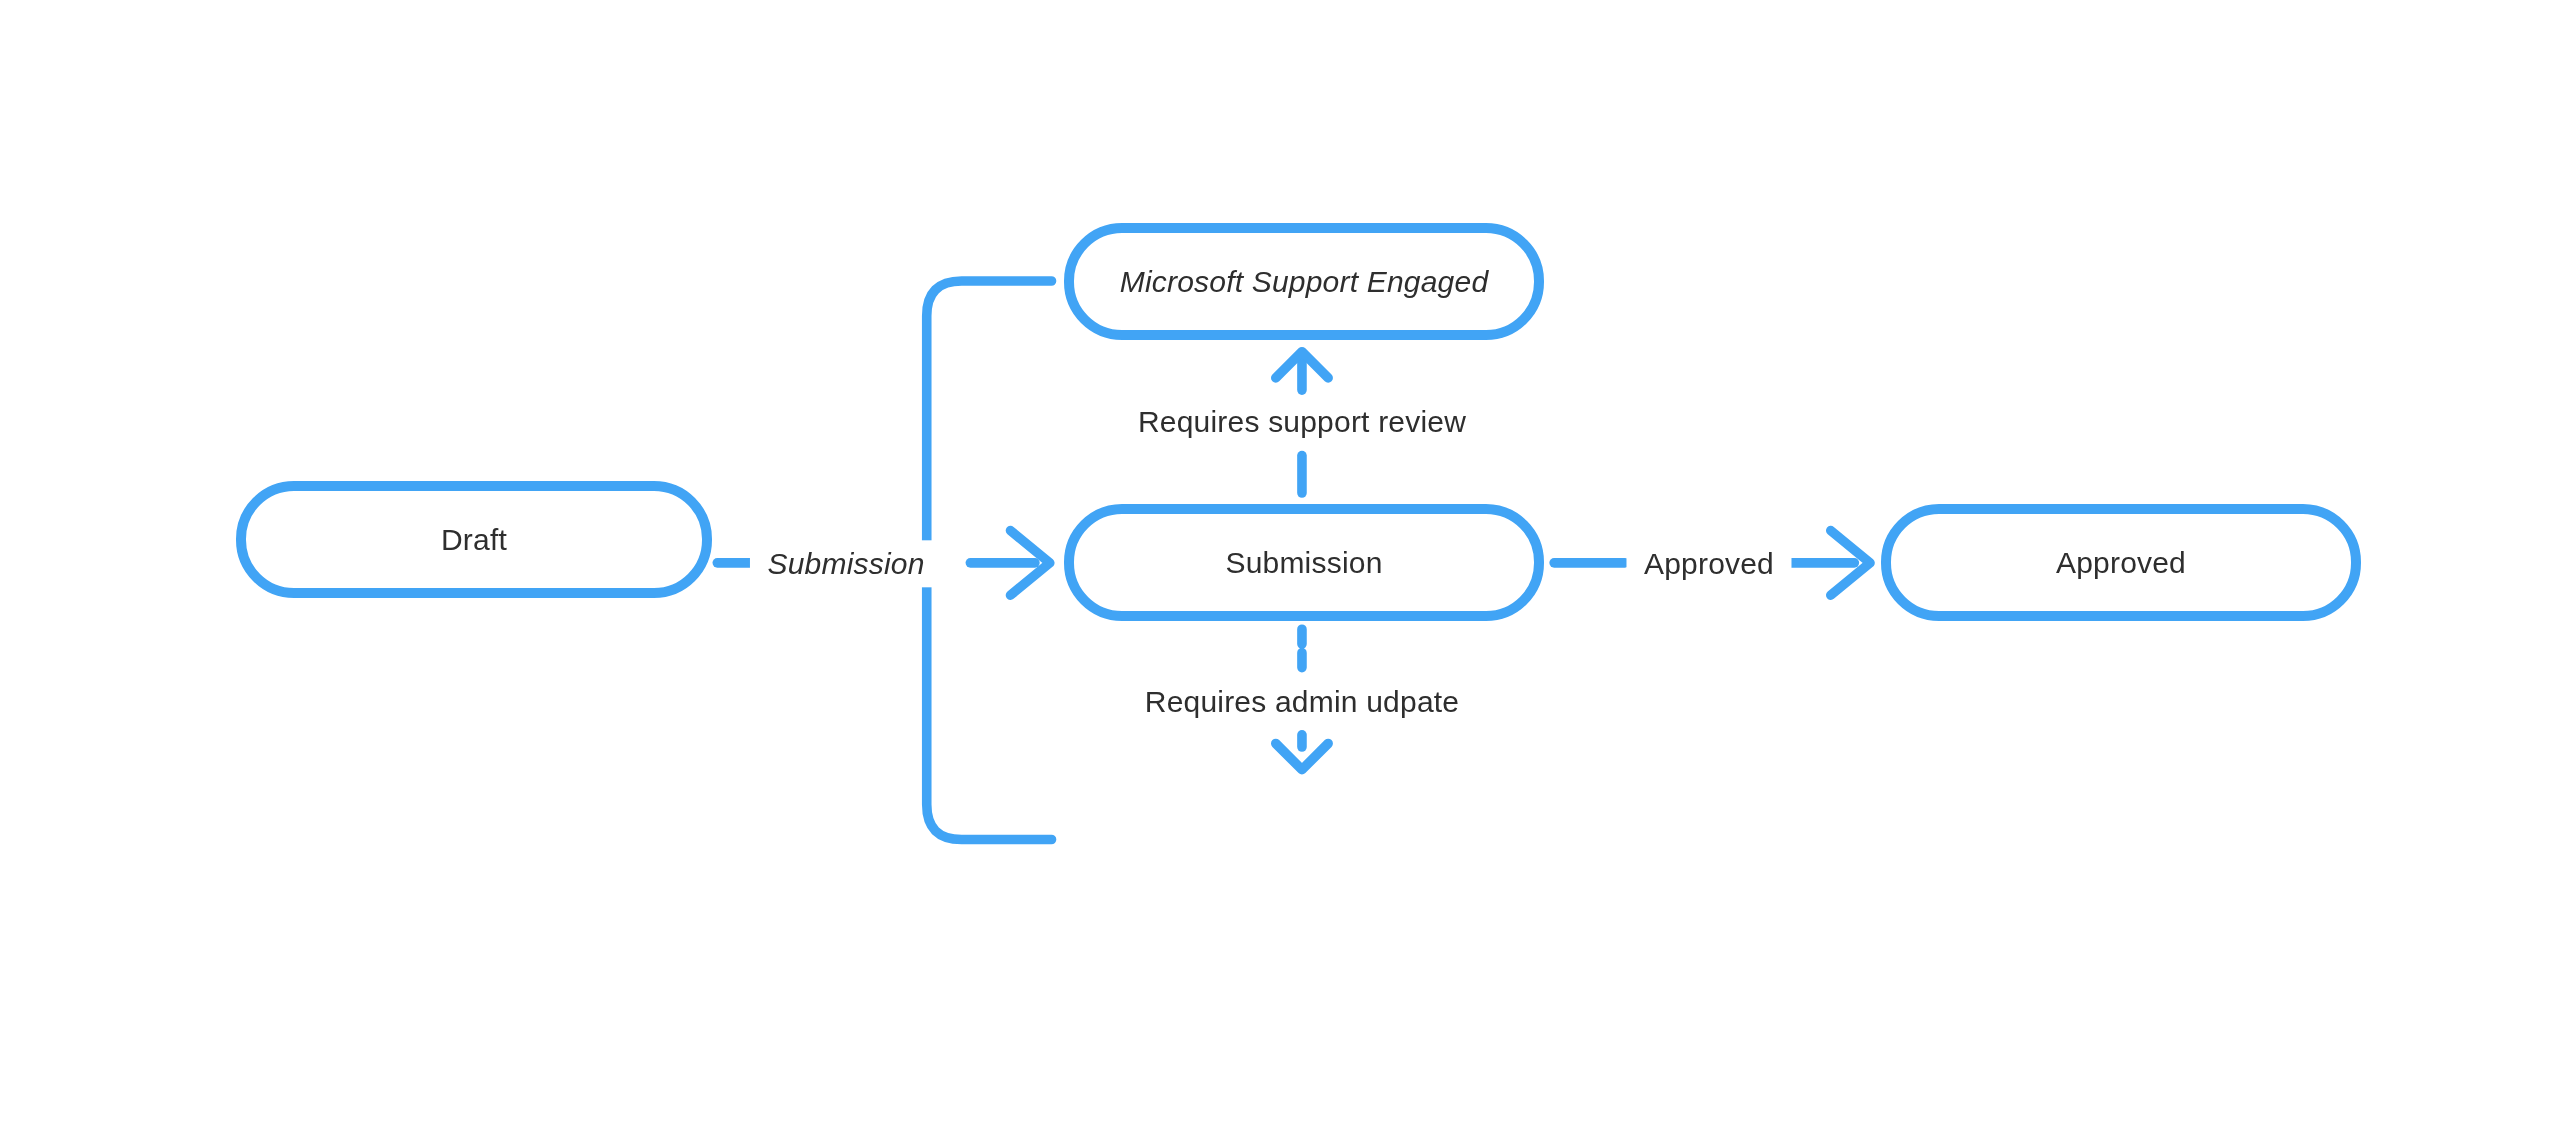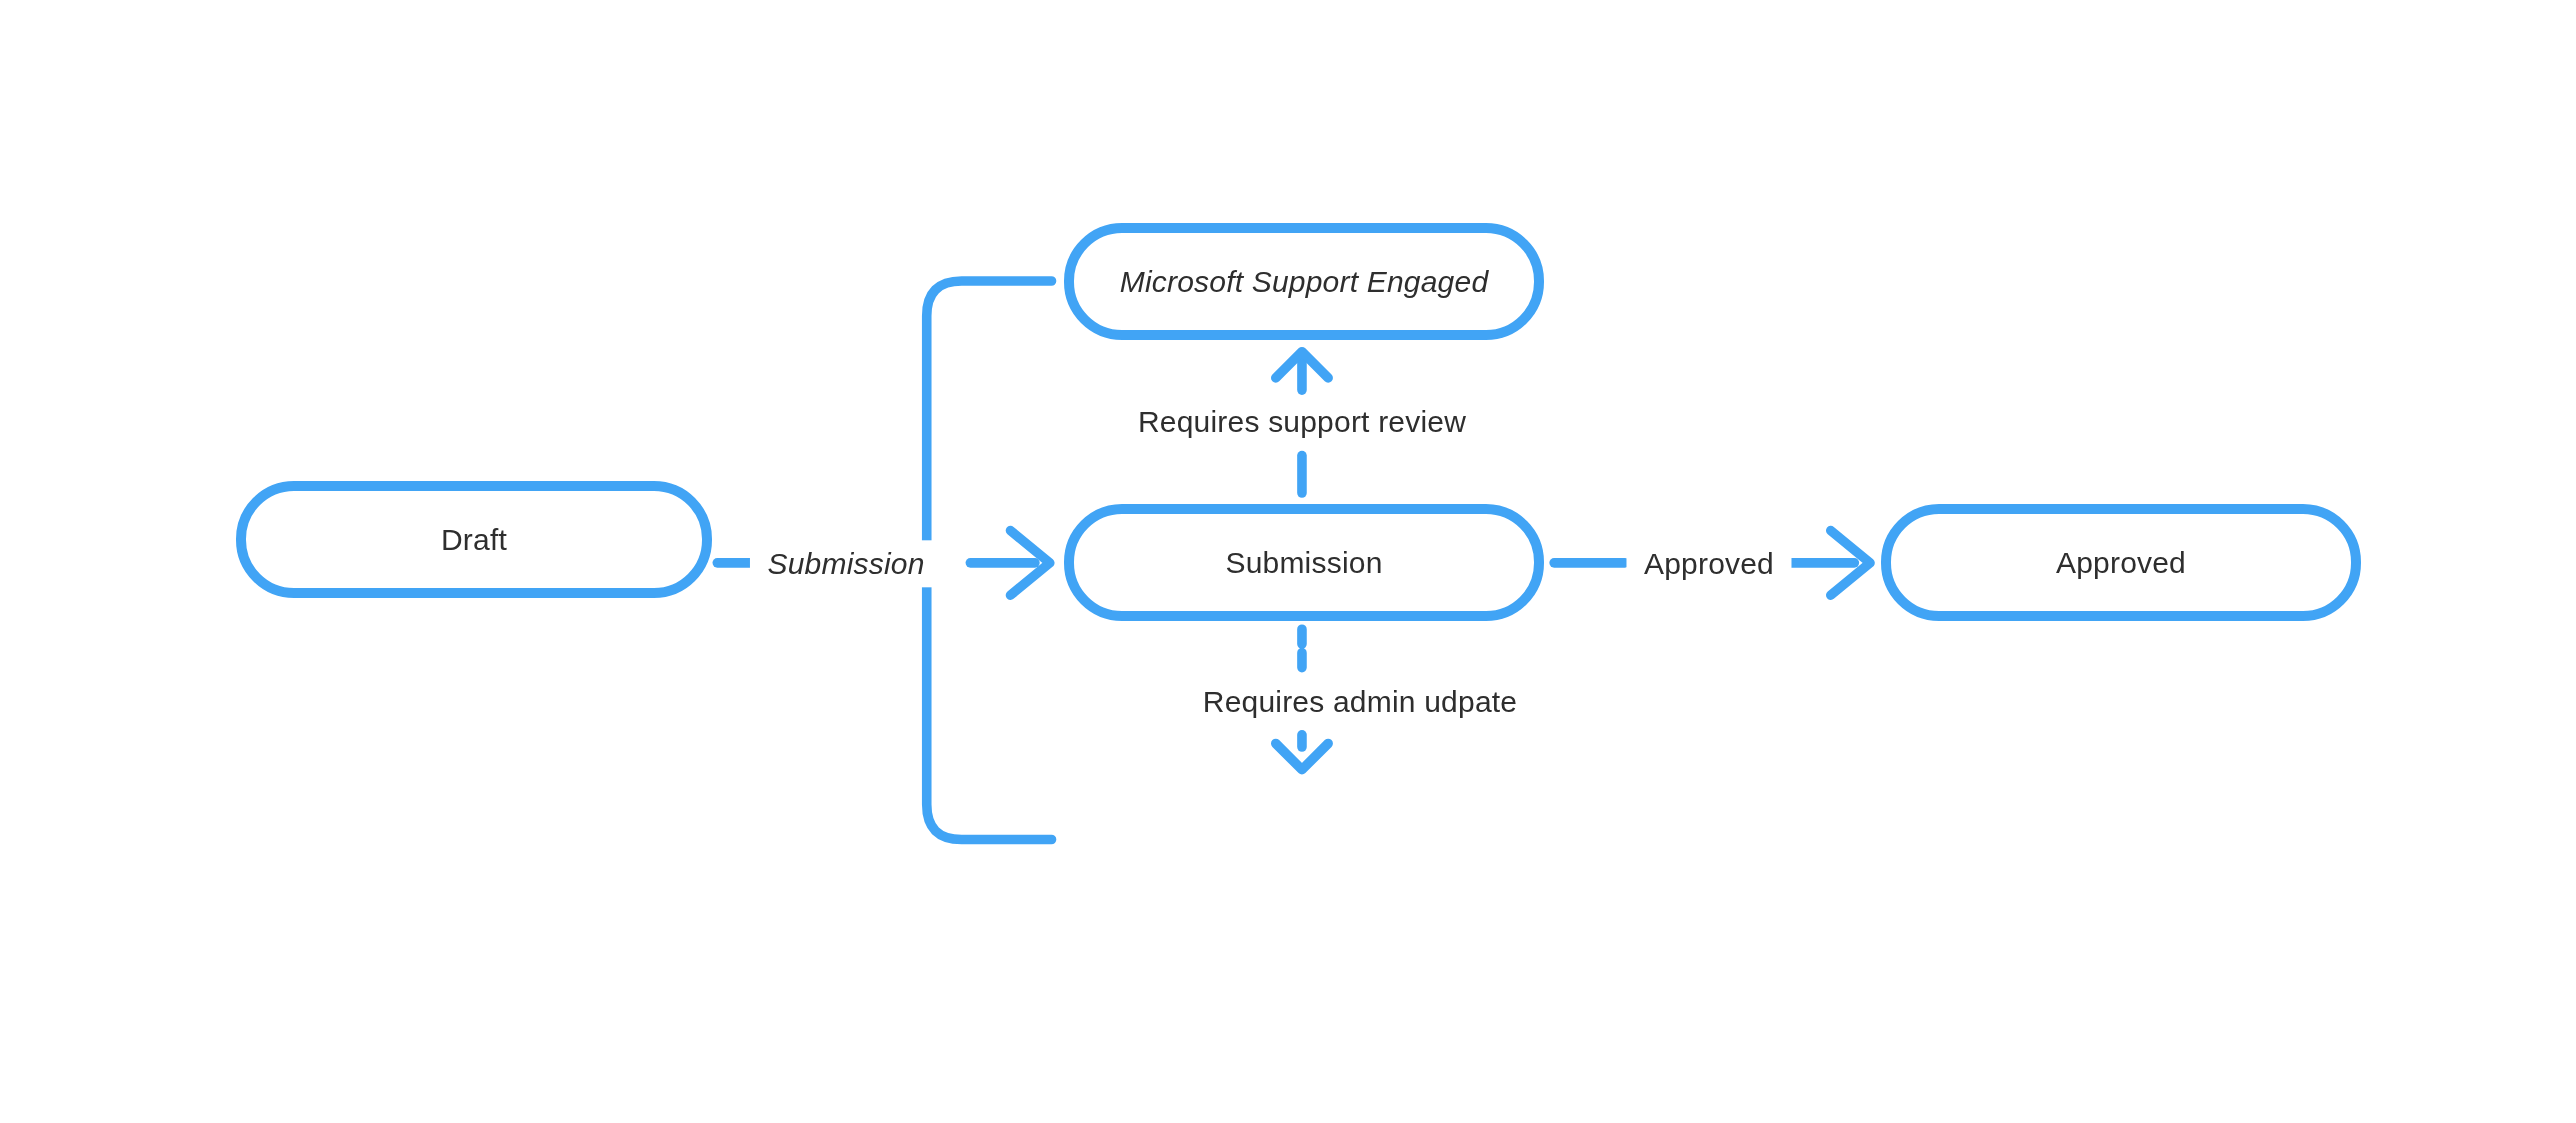--- a/index.html
+++ b/index.html
@@ -89,16 +89,16 @@
   <div class="node" style="left:1881px;top:504px;width:480px;height:117px;">
     <span>Approved</span>
   </div>
 
   <div class="edge-label" style="left:846px;top:564px;font-style:italic;">Submission</div>
 
   <div class="edge-label" style="left:1709px;top:564px;">Approved</div>
 
   <div class="edge-label" style="left:1302px;top:422px;">Requires support review</div>
 
-  <div class="edge-label" style="left:1360px;top:702px;">Requires admin udpate</div>
+  <div class="edge-label" style="left:1302px;top:702px;">Requires admin udpate</div>
 
 </div>
 
 
 </body></html>

